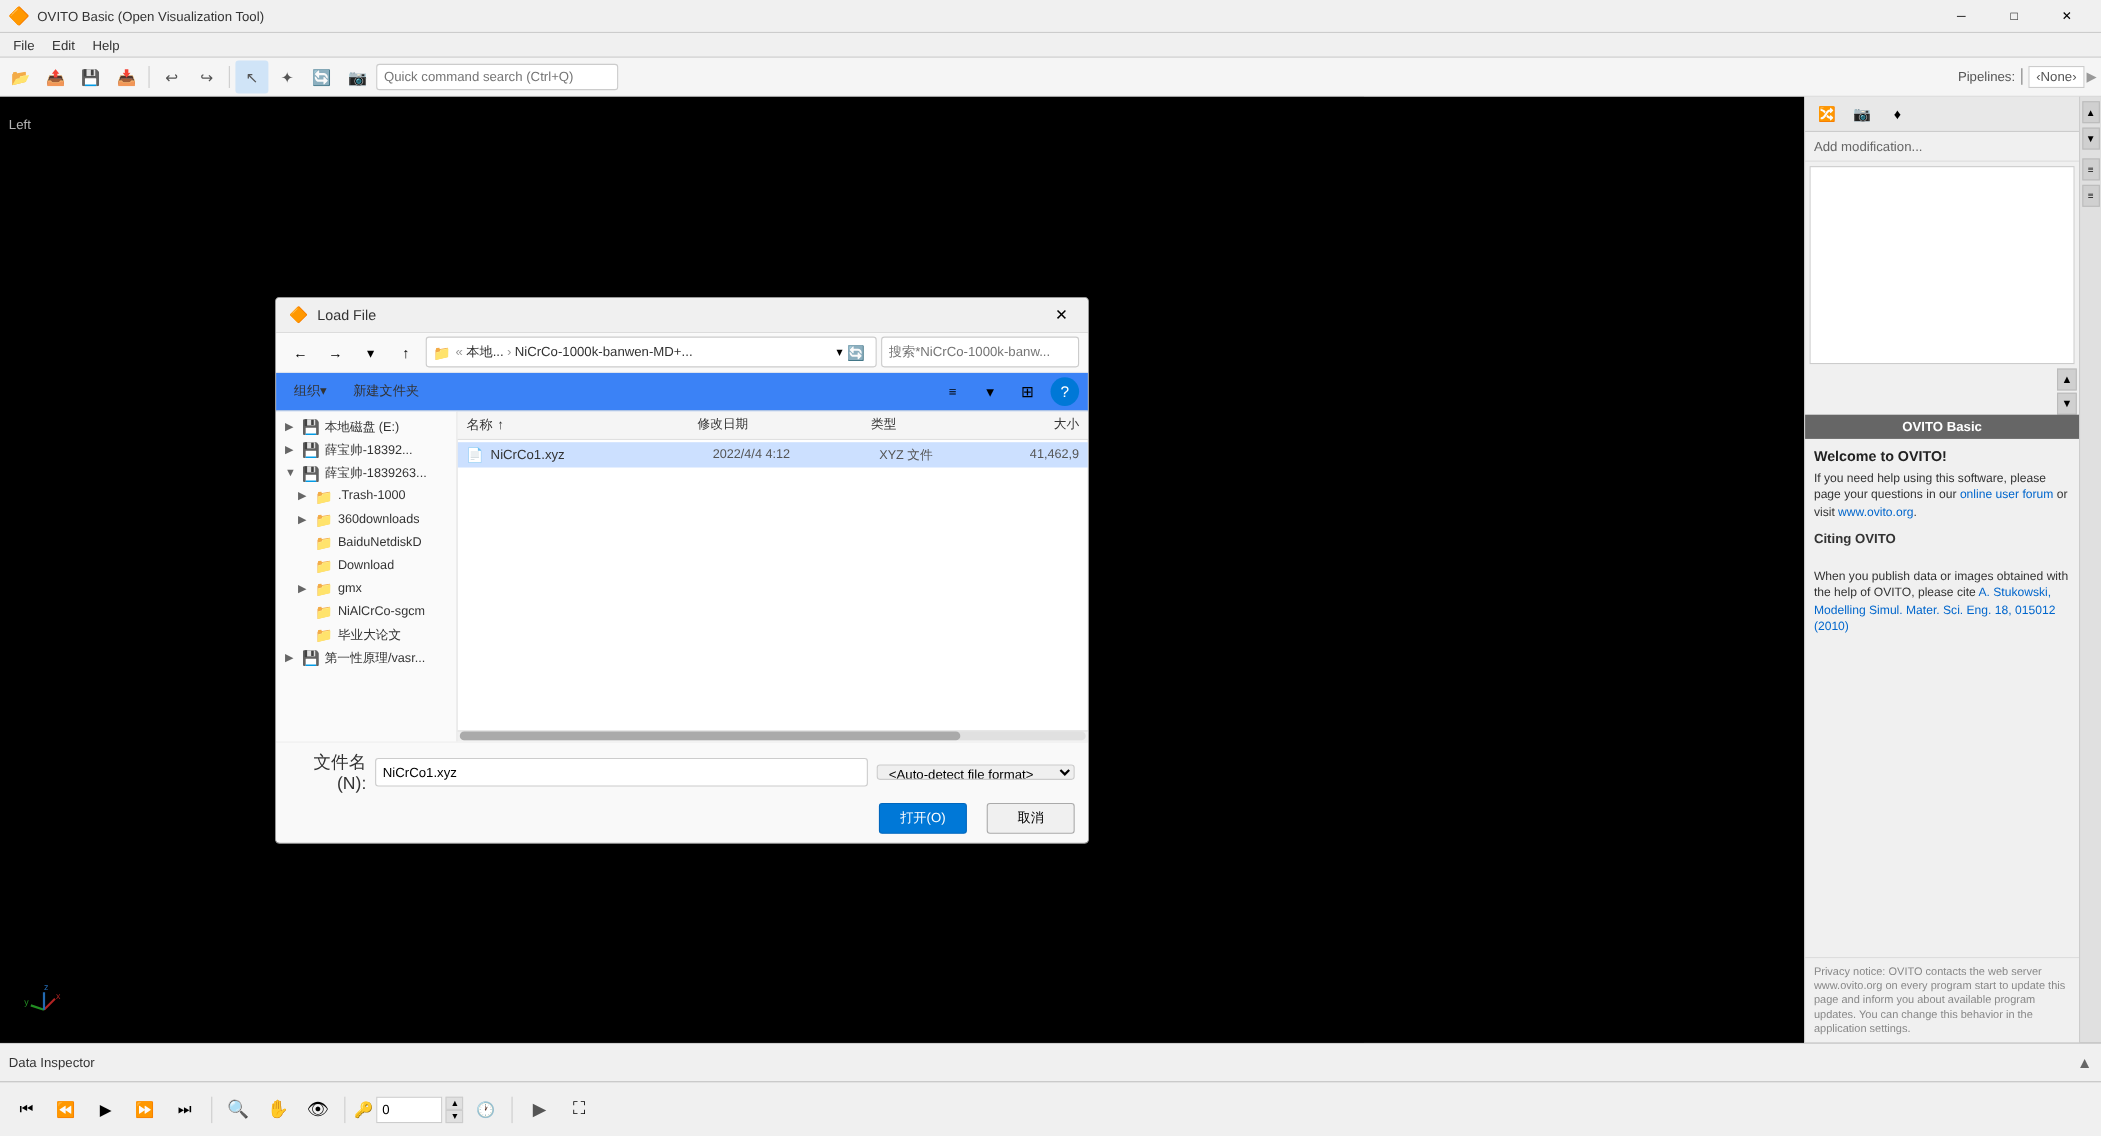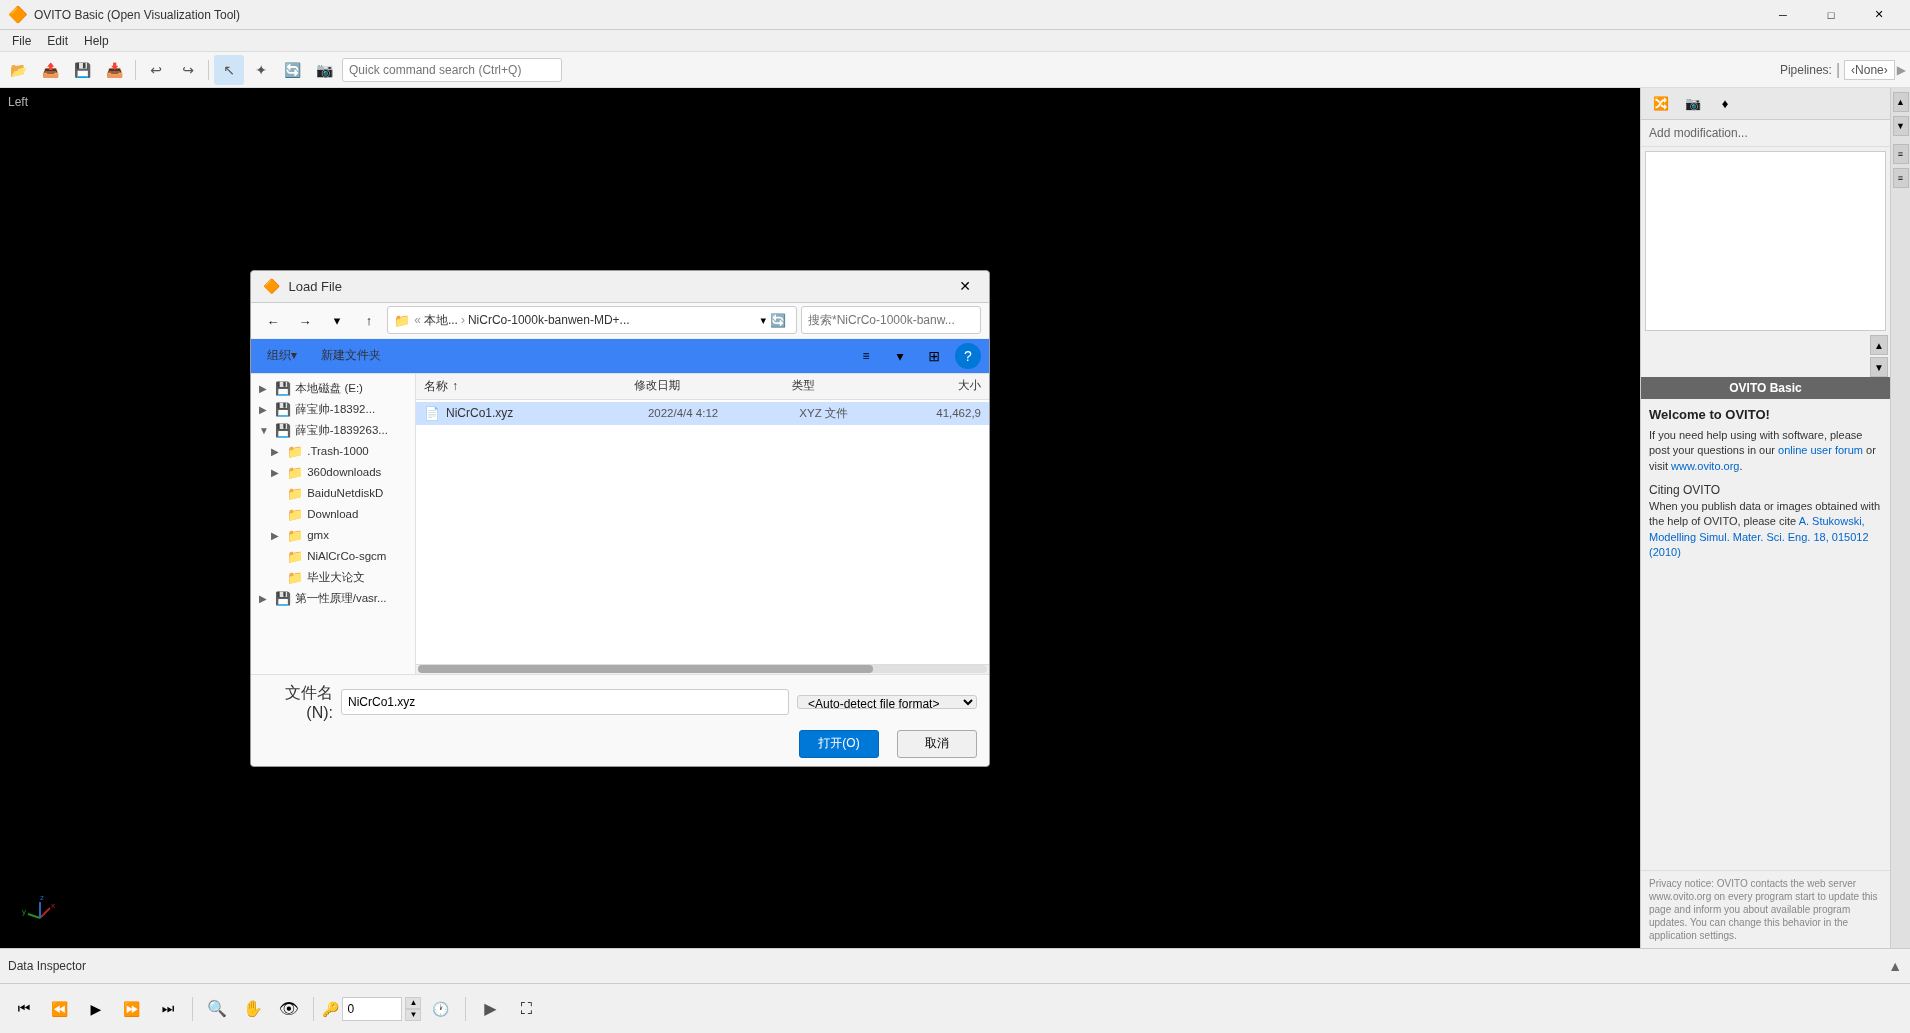--- a/index.html
+++ b/index.html
@@ -110,21 +110,21 @@
     #left-viewport {
       flex: 1;
       background: #000;
       position: relative;
     }
     .viewport-label {
       color: white;
       font-size: 12px;
       padding: 4px 8px;
       position: absolute;
-      top: 3px; left: 0;
+      top: 14px; left: 0;
     }
     .axis-indicator {
       position: absolute;
       bottom: 20px; left: 20px;
       width: 40px; height: 40px;
     }
 
     
     #right-panel {
       width: 250px;
@@ -183,23 +183,23 @@
       margin-bottom: 6px;
       color: #222;
     }
     .ovito-welcome p {
       margin-bottom: 8px;
       line-height: 1.4;
       font-size: 11px;
     }
     .ovito-welcome a { color: #0066cc; text-decoration: none; }
     .ovito-welcome .cite-title {
-      font-weight: normal;
-      font-size: 12px;
-      margin-bottom: 0;
+      font-weight: bold;
+      font-size: 12px;
+      margin-bottom: 18px;
     }
     .privacy-notice {
       font-size: 10px;
       color: #888;
       padding: 6px 8px;
       border-top: 1px solid #ddd;
       line-height: 1.3;
     }
 
     
@@ -761,21 +761,21 @@
 
     <div style="display:flex; flex-direction:column; align-items:flex-end; margin-right:2px; gap:2px;">
       <button class="panel-scroll-btn">▲</button>
       <button class="panel-scroll-btn">▼</button>
     </div>
 
     <div class="ovito-panel-header">OVITO Basic</div>
     <div class="ovito-welcome">
       <h3>Welcome to OVITO!</h3>
       <p>
-        <span>If you need help using with software, please post your questions in our</span>
+        <span>If you need help using this software, please page your questions in our</span>
         <a href="#">online user forum</a>
         <span>or visit</span>
         <a href="#">www.ovito.org</a>.
       </p>
       <p class="cite-title">Citing OVITO</p>
       <p>
         <span>When you publish data or images obtained with the help of OVITO, please cite</span>
         <a href="#">A. Stukowski, Modelling Simul. Mater. Sci. Eng. 18, 015012 (2010)</a>
       </p>
     </div>

